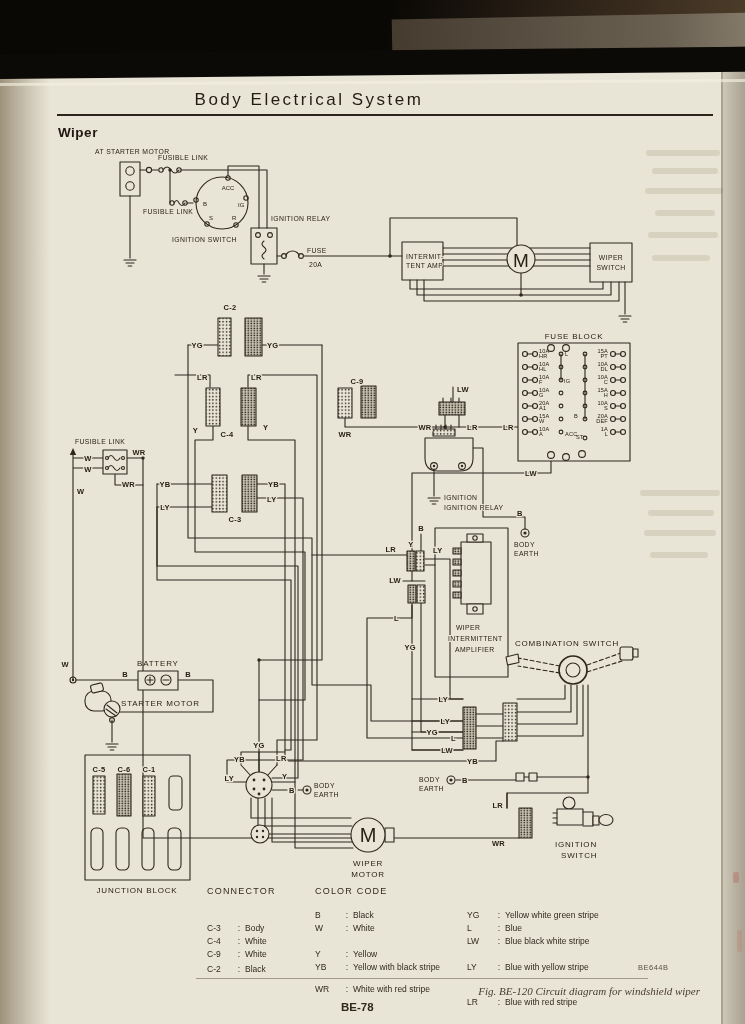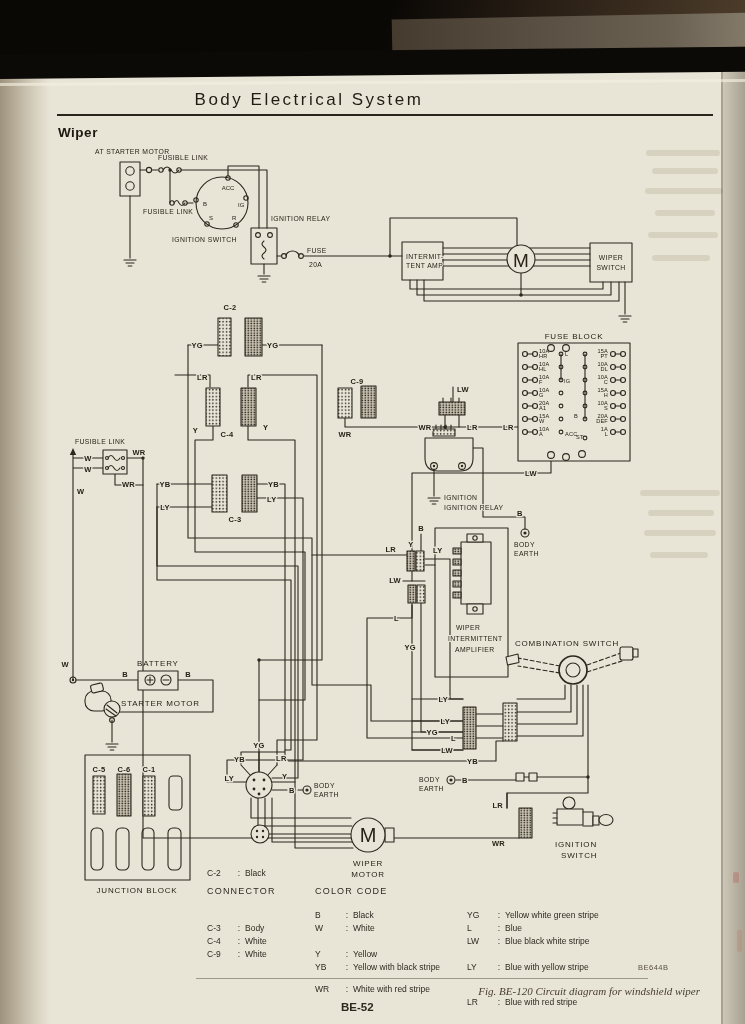--- a/index.html
+++ b/index.html
@@ -556,33 +556,33 @@
 
   <text class="lbl" x="448" y="668" text-anchor="end">LR</text>
   <text class="lbl" x="450" y="706" text-anchor="end">WR</text>
   <text class="cap2" x="500" y="707">IGNITION</text>
   <text class="cap2" x="506" y="718">SWITCH</text>
 </svg>
 
 <div class="abs leg leg-h" style="left:207px;top:886px;">CONNECTOR</div>
 <div class="abs leg leg-h" style="left:315px;top:886px;">COLOR CODE</div>
 
-<div class="abs leg" style="left:207px;top:868px;"><span class="c">C-2</span><span class="s">:</span><span>Black</span></div>
+<div class="abs leg" style="left:207px;top:964px;"><span class="c">C-2</span><span class="s">:</span><span>Black</span></div>
 <div class="abs leg" style="left:207px;top:923px;"><span class="c">C-3</span><span class="s">:</span><span>Body</span></div>
 <div class="abs leg" style="left:207px;top:936px;"><span class="c">C-4</span><span class="s">:</span><span>White</span></div>
 <div class="abs leg" style="left:207px;top:949px;"><span class="c">C-9</span><span class="s">:</span><span>White</span></div>
 
 <div class="abs leg" style="left:315px;top:910px;"><span class="c">B</span><span class="s">:</span><span>Black</span></div>
 <div class="abs leg" style="left:315px;top:923px;"><span class="c">W</span><span class="s">:</span><span>White</span></div>
 <div class="abs leg" style="left:315px;top:936px;margin-top:48px;"><span class="c">WR</span><span class="s">:</span><span>White with red stripe</span></div>
 <div class="abs leg" style="left:315px;top:949px;"><span class="c">Y</span><span class="s">:</span><span>Yellow</span></div>
 <div class="abs leg" style="left:315px;top:962px;"><span class="c">YB</span><span class="s">:</span><span>Yellow with black stripe</span></div>
 
 <div class="abs leg" style="left:467px;top:910px;"><span class="c">YG</span><span class="s">:</span><span>Yellow white green stripe</span></div>
 <div class="abs leg" style="left:467px;top:923px;"><span class="c">L</span><span class="s">:</span><span>Blue</span></div>
 <div class="abs leg" style="left:467px;top:936px;"><span class="c">LW</span><span class="s">:</span><span>Blue black white stripe</span></div>
 <div class="abs leg" style="left:467px;top:949px;margin-top:48px;"><span class="c">LR</span><span class="s">:</span><span>Blue with red stripe</span></div>
 <div class="abs leg" style="left:467px;top:962px;"><span class="c">LY</span><span class="s">:</span><span>Blue with yellow stripe</span></div>
 
 <div class="abs leg-line"></div>
 <div class="abs figcode">BE644B</div>
 <div class="abs caption">Fig. BE-120  Circuit diagram for windshield wiper</div>
-<div class="abs pagenum">BE-52</div>
+<div class="abs pagenum">BE-78</div>
 
 </body></html>

